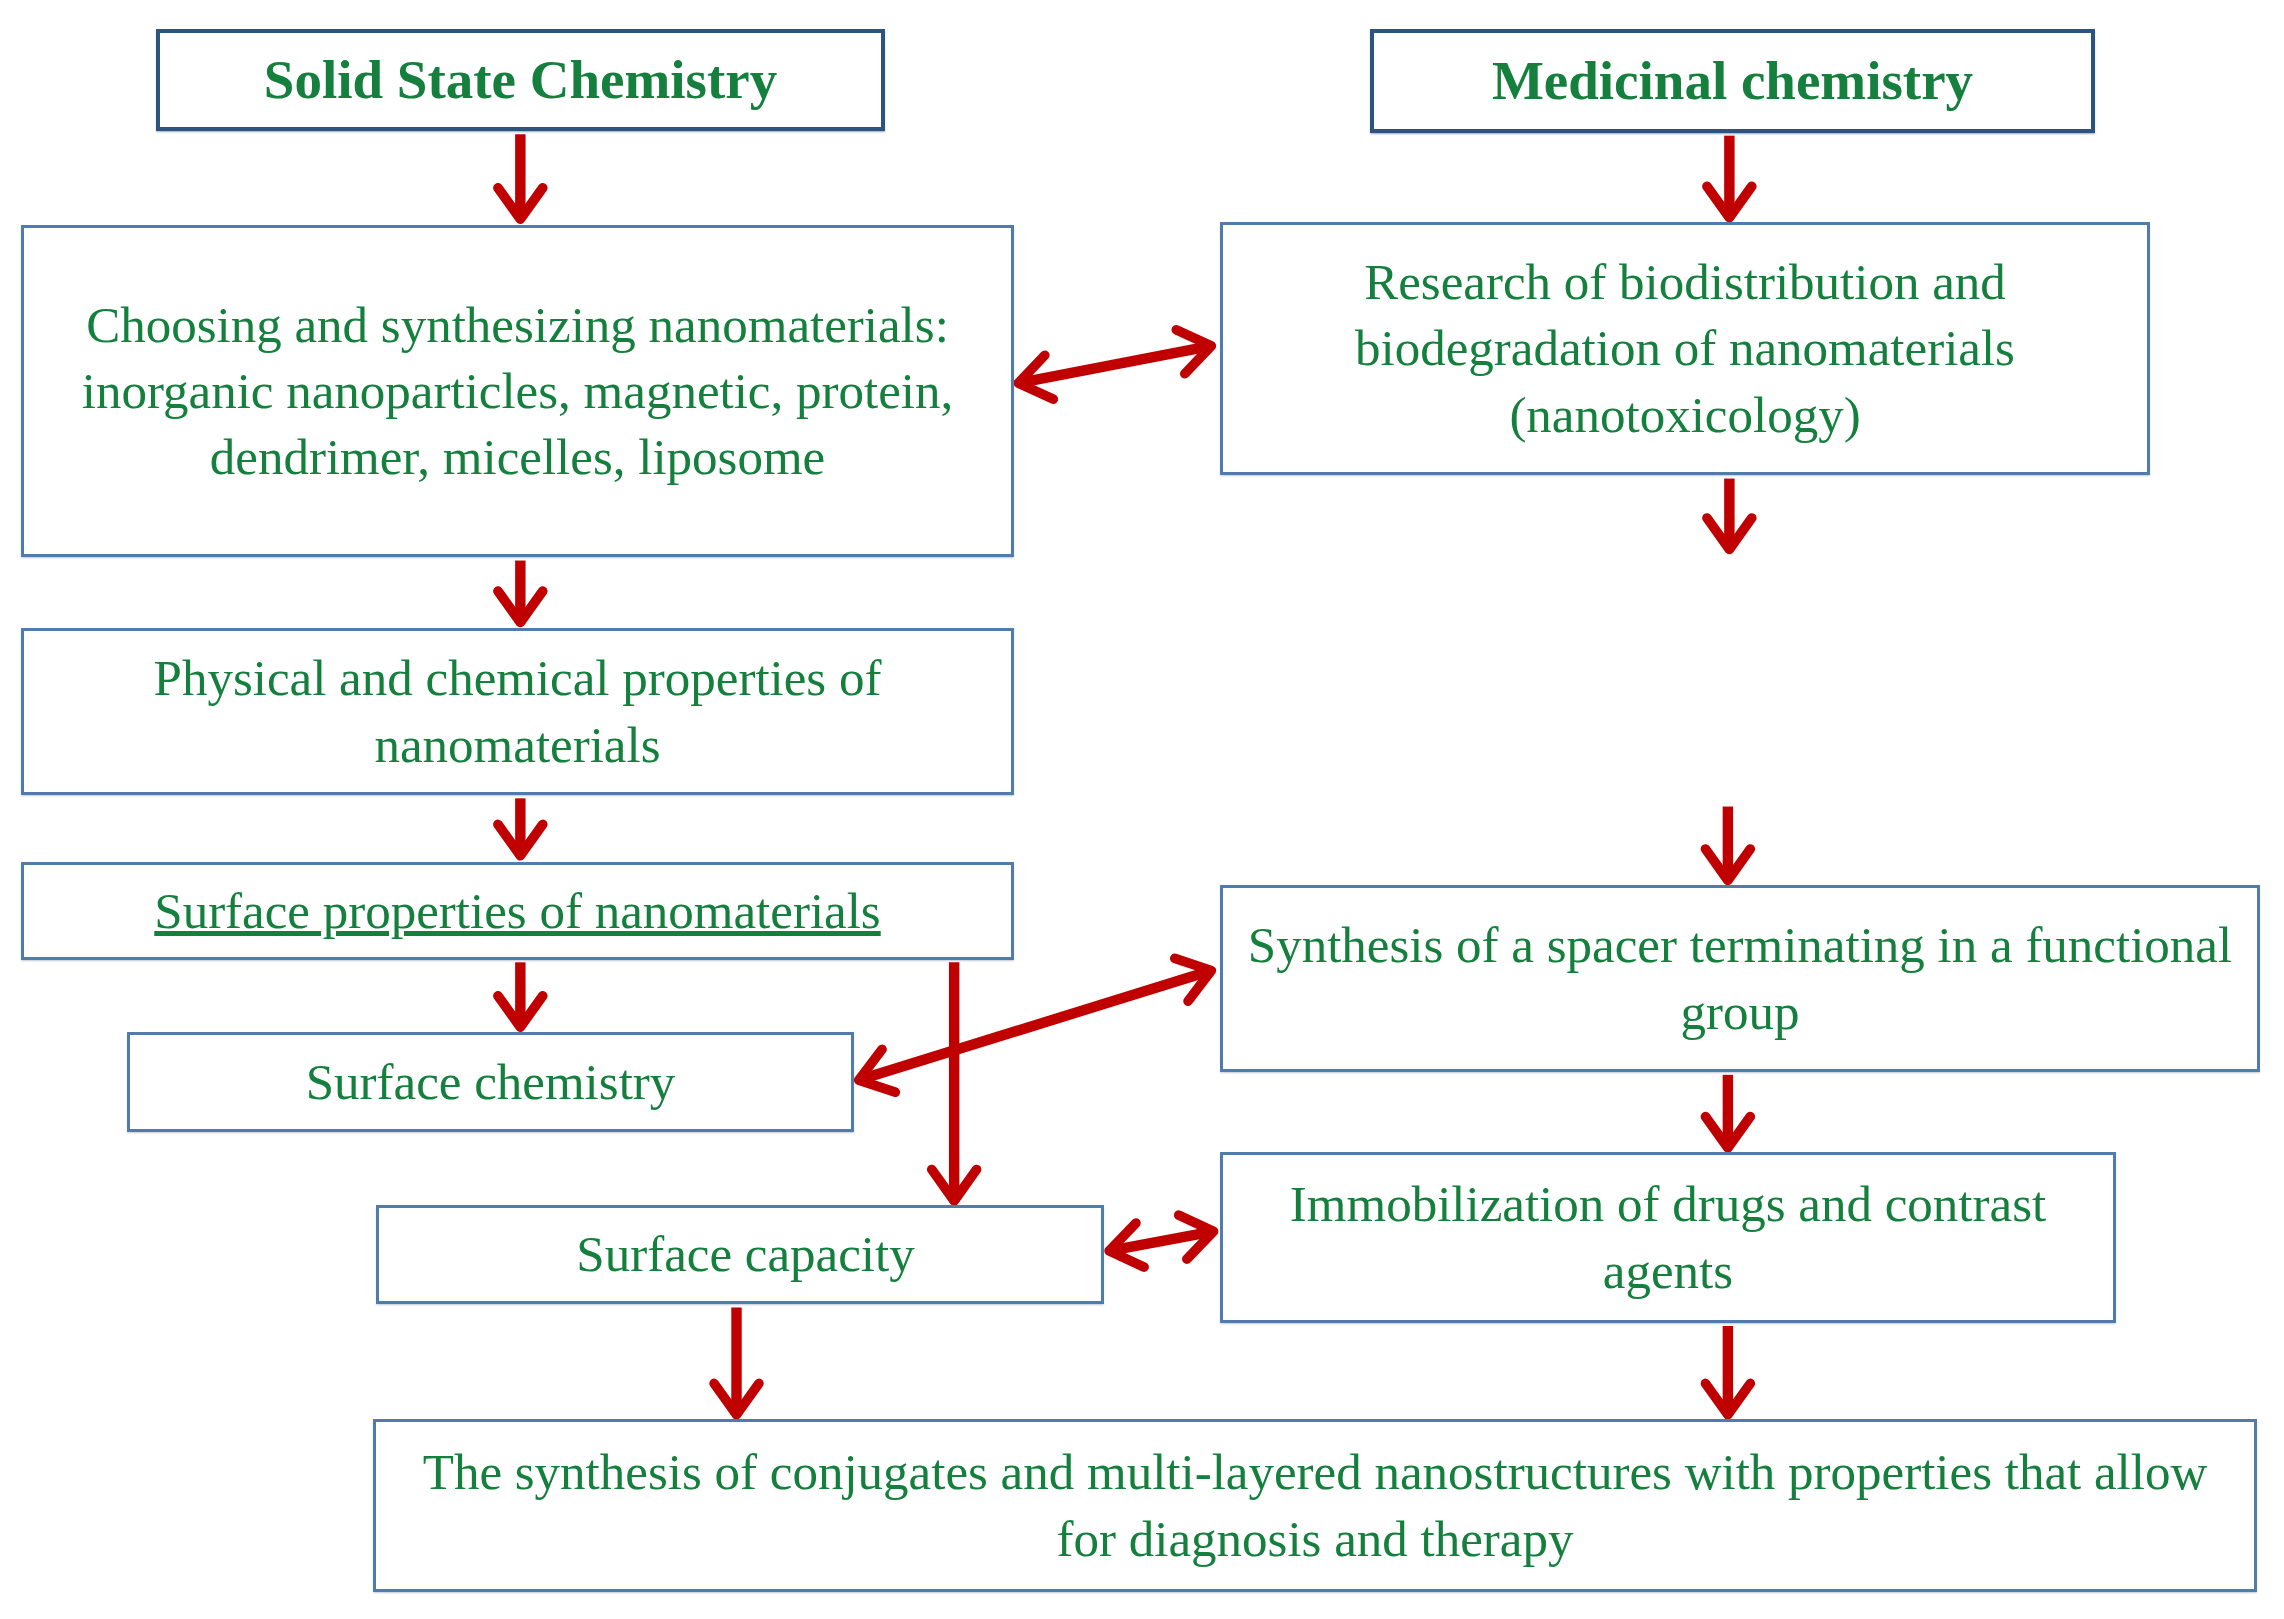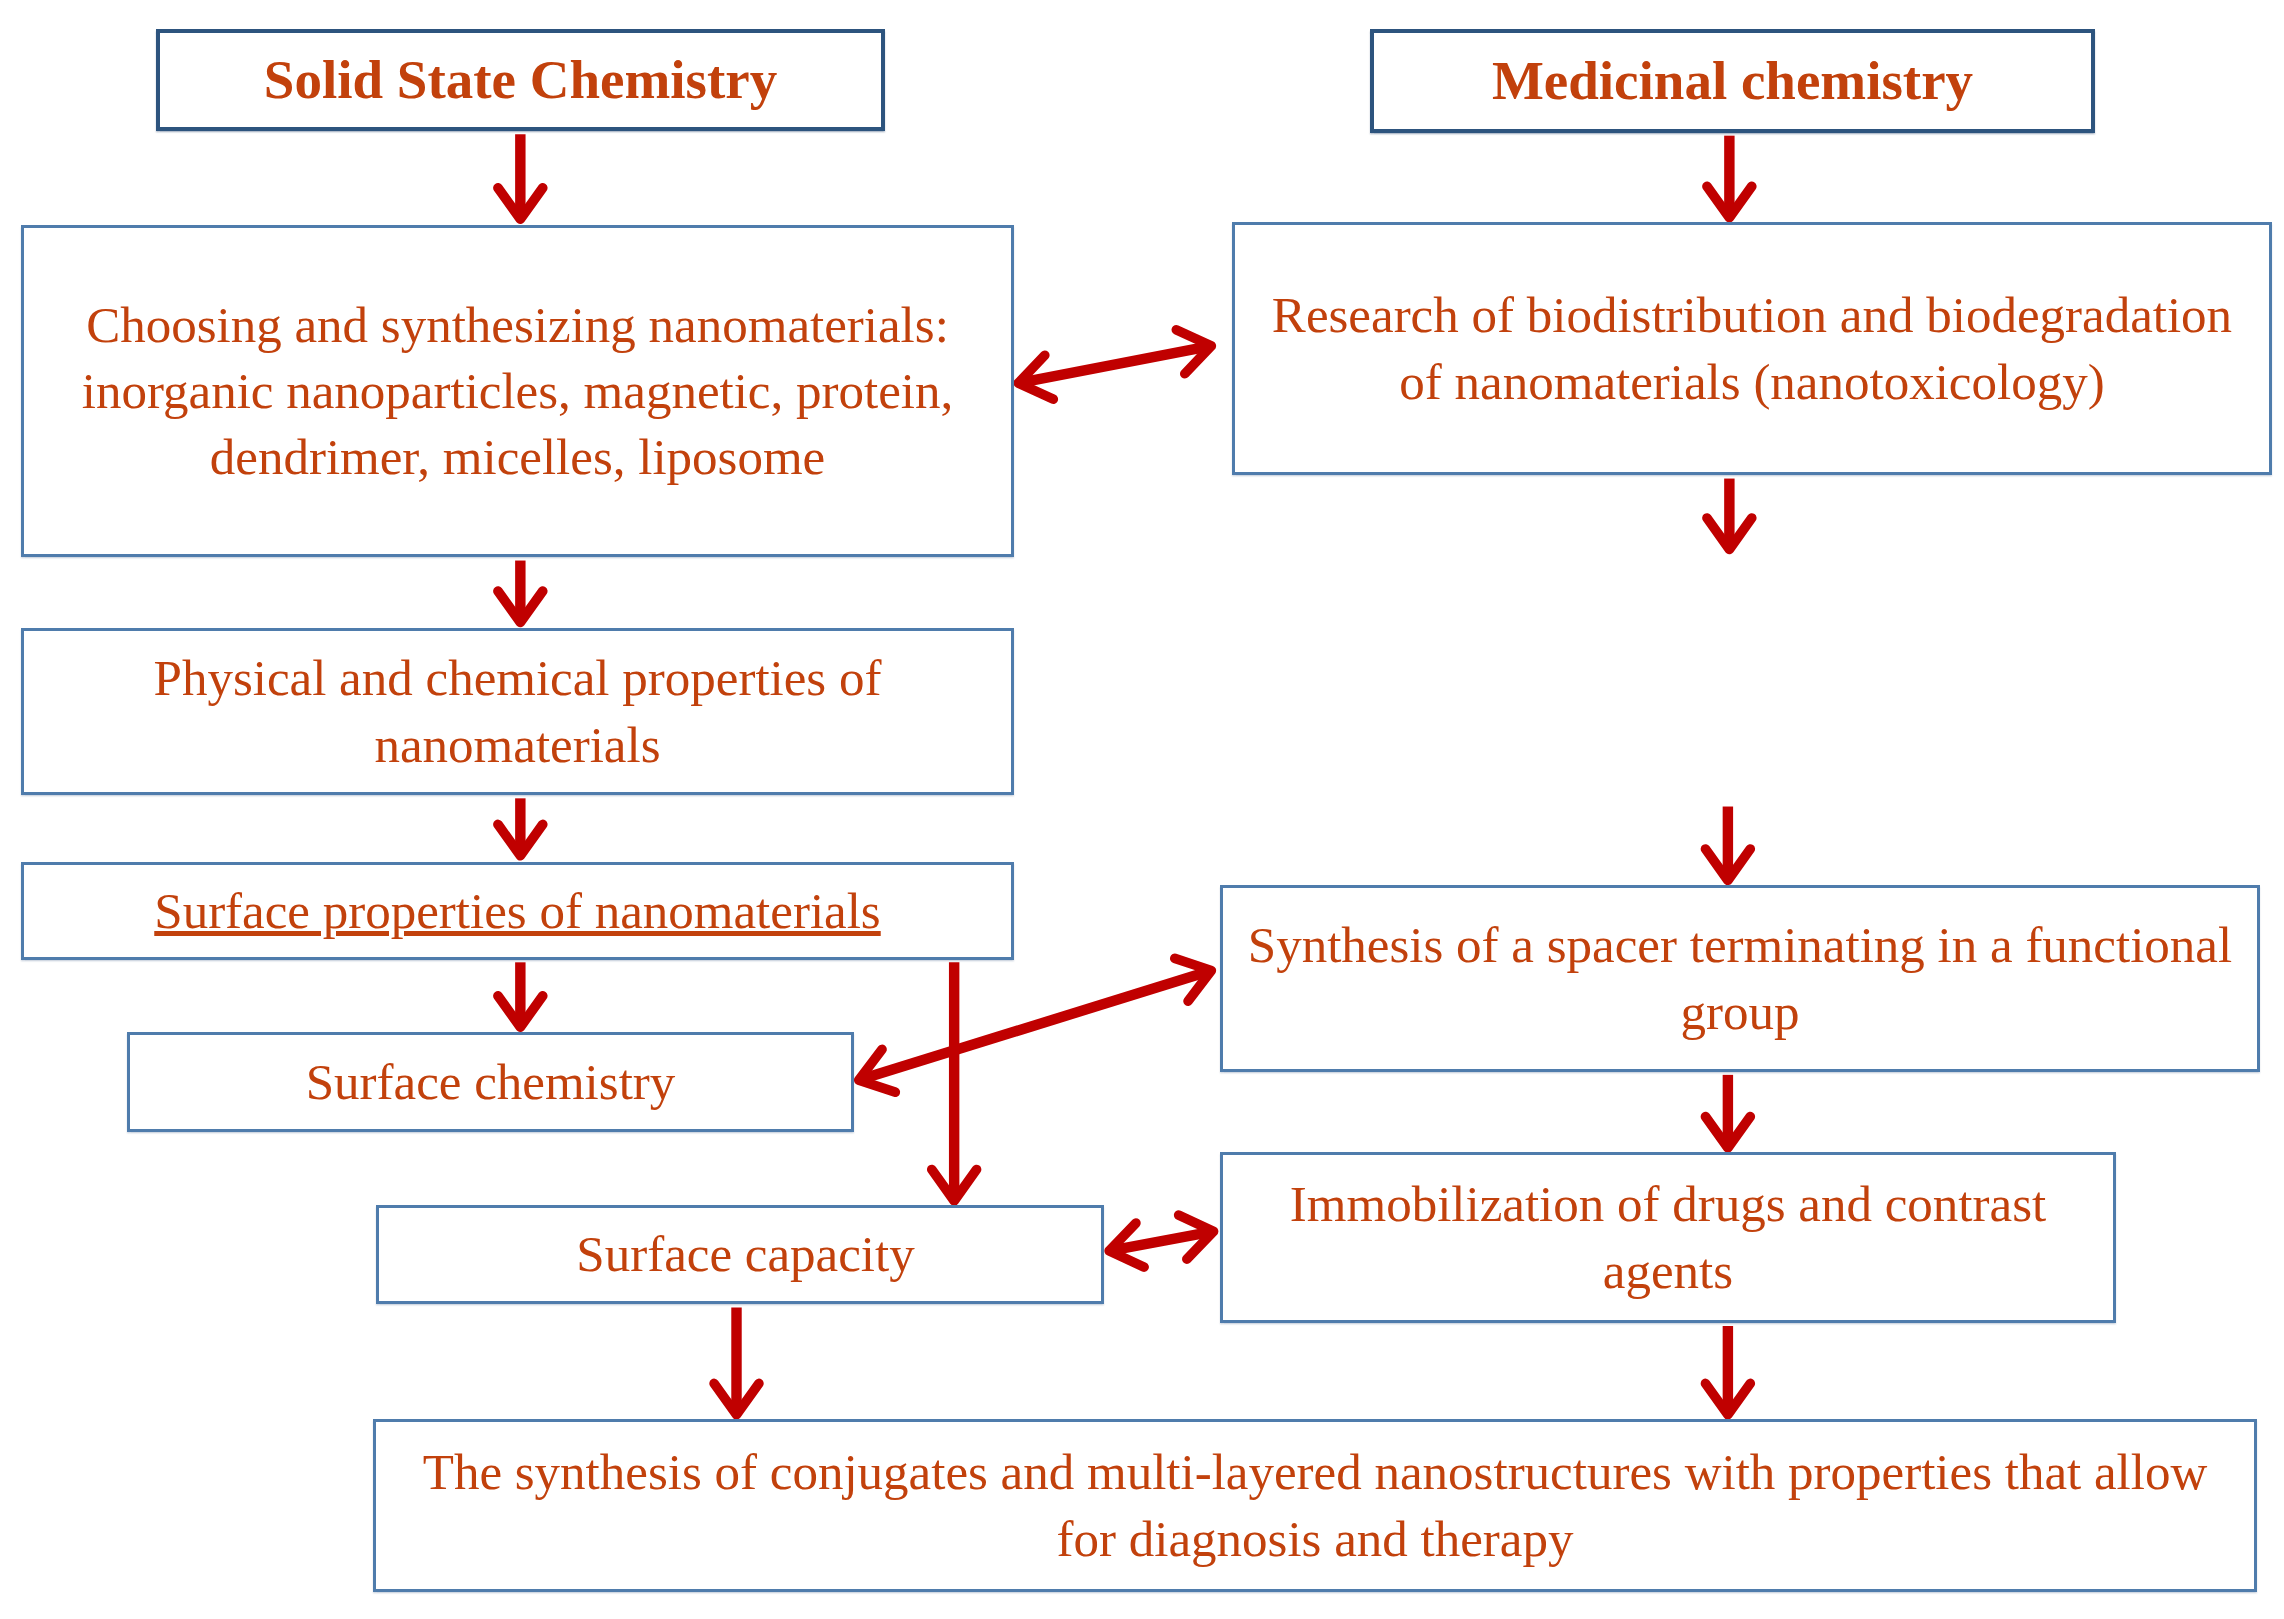--- a/index.html
+++ b/index.html
@@ -2,21 +2,21 @@
 <html style="font-size:12px"><head>
 <meta charset="utf-8">
 <style>
   html,body{margin:0;padding:0;background:#ffffff;}
   #canvas{
     position:relative;
     width:2284px;
     height:1619px;
     background:#ffffff;
     font-family:"Liberation Serif","DejaVu Serif",serif;
-    color:#c2410c;
+    color:#15803d;
     overflow:hidden;
   }
   .node{
     position:absolute;
     box-sizing:border-box;
     background:#ffffff;
     border:3px solid #4f7cac;
     display:flex;
     align-items:center;
     justify-content:center;
@@ -87,21 +87,21 @@
   <div class="node" style="left:21px;top:862px;width:993px;height:98px;text-decoration:underline;">
     <span class="lbl">Surface properties of nanomaterials</span>
   </div>
   <div class="node" style="left:127px;top:1032px;width:727px;height:100px;">
     <span class="lbl">Surface chemistry</span>
   </div>
   <div class="node" style="left:376px;top:1205px;width:728px;height:99px;padding-left:32px;">
     <span class="lbl">Surface capacity</span>
   </div>
 
-  <div class="node" style="left:1220px;top:222px;width:1040px;height:253px;margin-left:12px;">
+  <div class="node" style="left:1220px;top:222px;width:930px;height:253px;">
     <span class="lbl">Research of biodistribution and biodegradation of nanomaterials (nanotoxicology)</span>
   </div>
   <div class="node" style="left:1220px;top:885px;width:1040px;height:187px;">
     <span class="lbl">Synthesis of a spacer terminating in a functional group</span>
   </div>
   <div class="node" style="left:1220px;top:1152px;width:896px;height:171px;">
     <span class="lbl">Immobilization of drugs and contrast agents</span>
   </div>
 
   <div class="node" style="left:373px;top:1419px;width:1884px;height:173px;">

